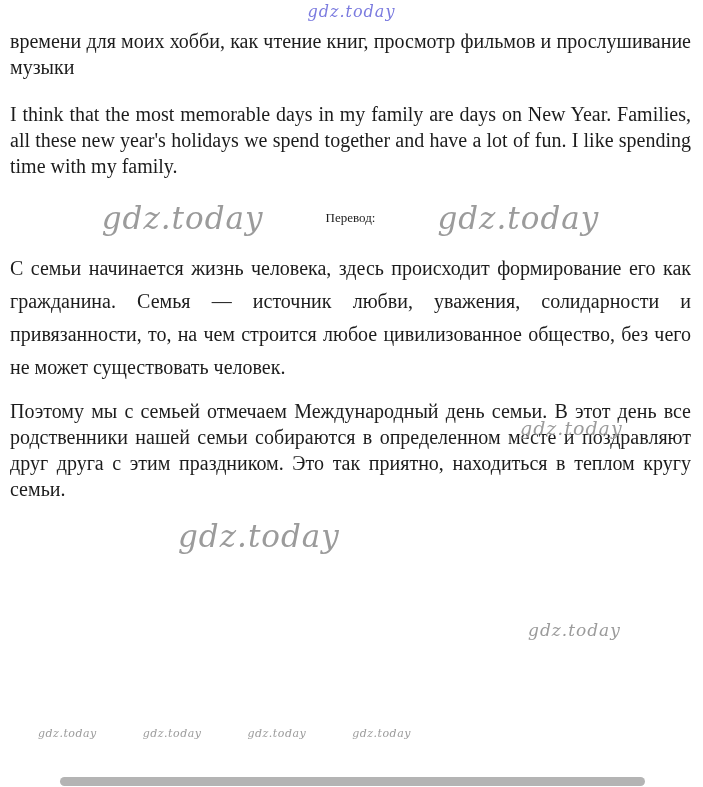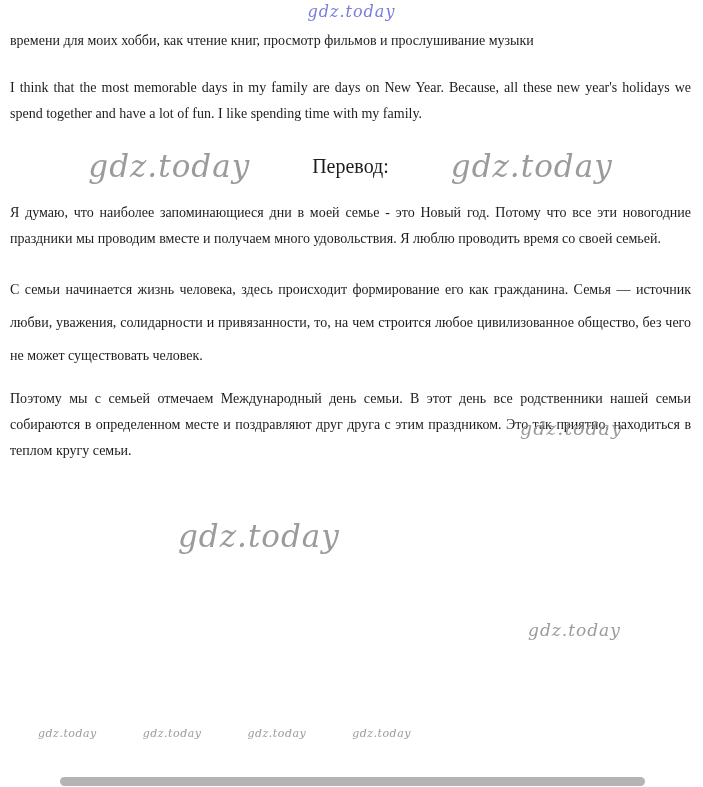--- a/index.html
+++ b/index.html
@@ -13,21 +13,21 @@
   .page {
     position: relative;
     width: 703px;
     height: 787px;
     background: #ffffff;
     padding: 28px 12px 12px 10px;
     color: #1c1c1c;
     border-radius: 21px;
   }
   .para {
-    font-size: 14px;
+    font-size: 20px;
     line-height: 26px;
     text-align: justify;
     margin-bottom: 21px;
     color: #1c1c1c;
   }
   .para.loose { line-height: 33px; margin-bottom: 14px; }
   .gap-lg { margin-top: 12px; }
   
   .wm {
     font-family: "DejaVu Serif", serif;
@@ -47,21 +47,21 @@
     color: #7b7bdf;
   }
   .heading-row {
     display: flex;
     align-items: center;
     justify-content: center;
     gap: 62px;
     margin: 2px 0 16px 0;
   }
   .heading {
-    font-size: 20px;
+    font-size: 13px;
     color: #1c1c1c;
   }
   .wm-large { font-size: 31px; }
   .wm-float { position: absolute; }
   .wm-f1 { top: 417px; left: 520px; font-size: 19px; }
   .wm-f2 { top: 518px; left: 178px; font-size: 31px; }
   .wm-f3 { top: 620px; left: 528px; font-size: 17px; }
   .wm-small-row {
     position: absolute;
     top: 727px;
@@ -82,29 +82,28 @@
 </style>
 </head>
 <body>
 
 <div class="page">
 
   <div class="wm wm-top">gdz.today</div>
 
   <p class="para">времени для моих хобби, как чтение книг, просмотр фильмов и прослушивание музыки</p>
 
-  <p class="para">I think that the most memorable days in my family are days on New Year. Because, all these new year's holidays we spend together and have a lot of fun. I like spending time with my family.</p>
+  <p class="para">I think that the most memorable days in my family are days on New Year. Families, all these new year's holidays we spend together and have a lot of fun. I like spending time with my family.</p>
 
   <div class="heading-row">
     <span class="wm wm-large">gdz.today</span>
     <span class="heading">Перевод:</span>
     <span class="wm wm-large">gdz.today</span>
   </div>
 
-  <p class="para">Я думаю, что наиболее запоминающиеся дни в моей семье - это Новый год. Потому что все эти новогодние праздники мы проводим вместе и получаем много удовольствия. Я люблю проводить время со своей семьей.</p>
 
 
 
   <p class="para loose">С семьи начинается жизнь человека, здесь происходит формирование его как гражданина. Семья — источник любви, уважения, солидарности и привязанности, то, на чем строится любое цивилизованное общество, без чего не может существовать человек.</p>
 
   <p class="para gap-lg">Поэтому мы с семьей отмечаем Международный день семьи. В этот день все родственники нашей семьи собираются в определенном месте и поздравляют друг друга с этим праздником. Это так приятно, находиться в теплом кругу семьи.</p>
 
   <div class="wm wm-float wm-f1">gdz.today</div>
   <div class="wm wm-float wm-f2">gdz.today</div>
   <div class="wm wm-float wm-f3">gdz.today</div>

